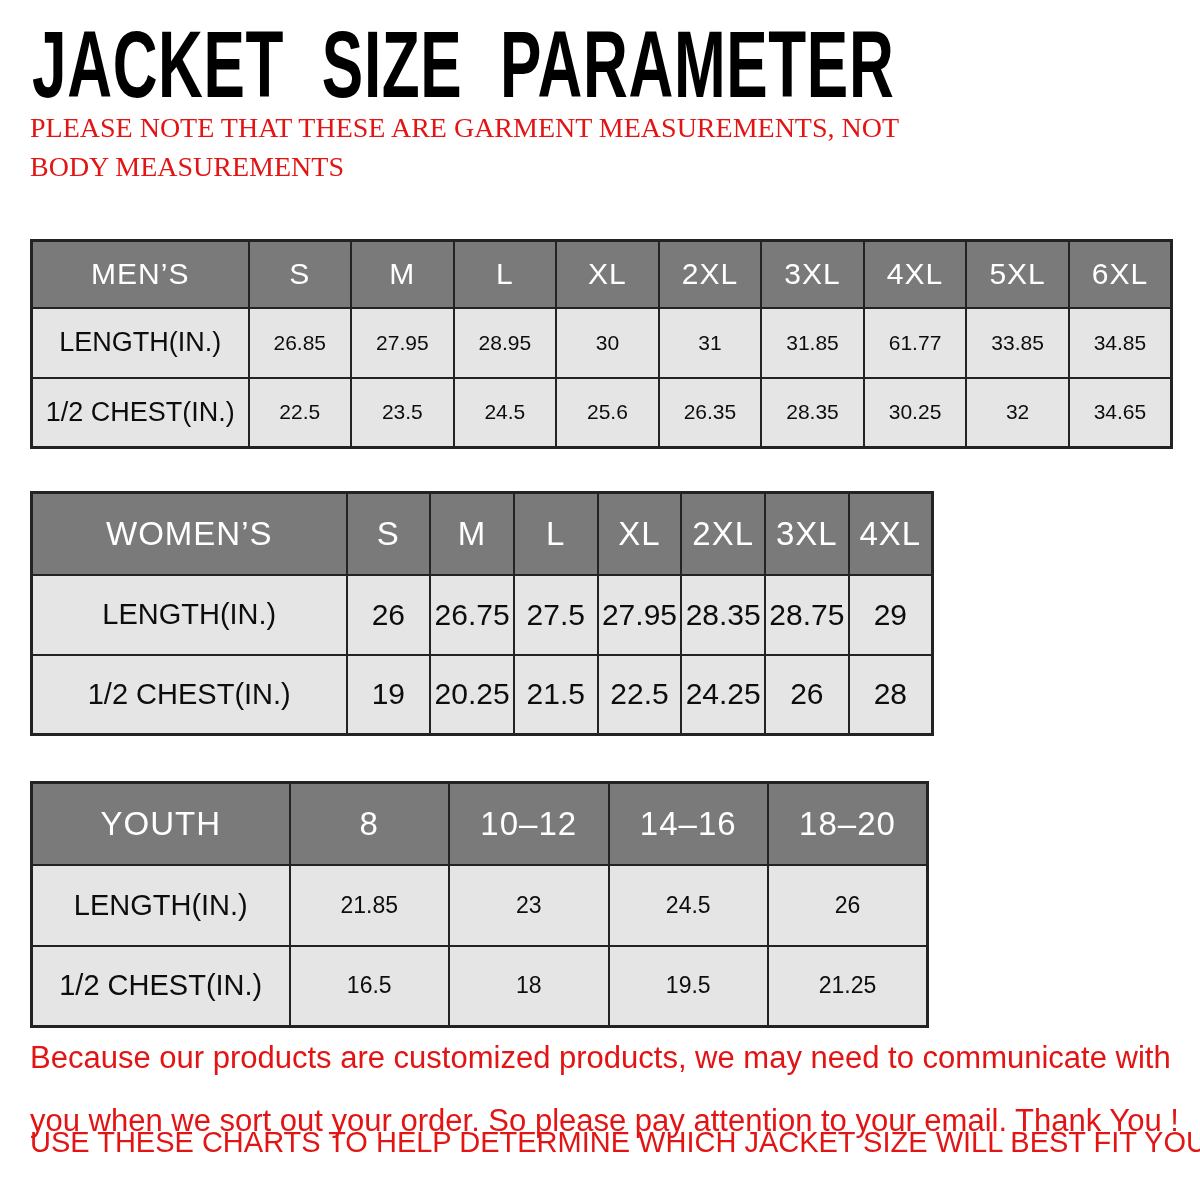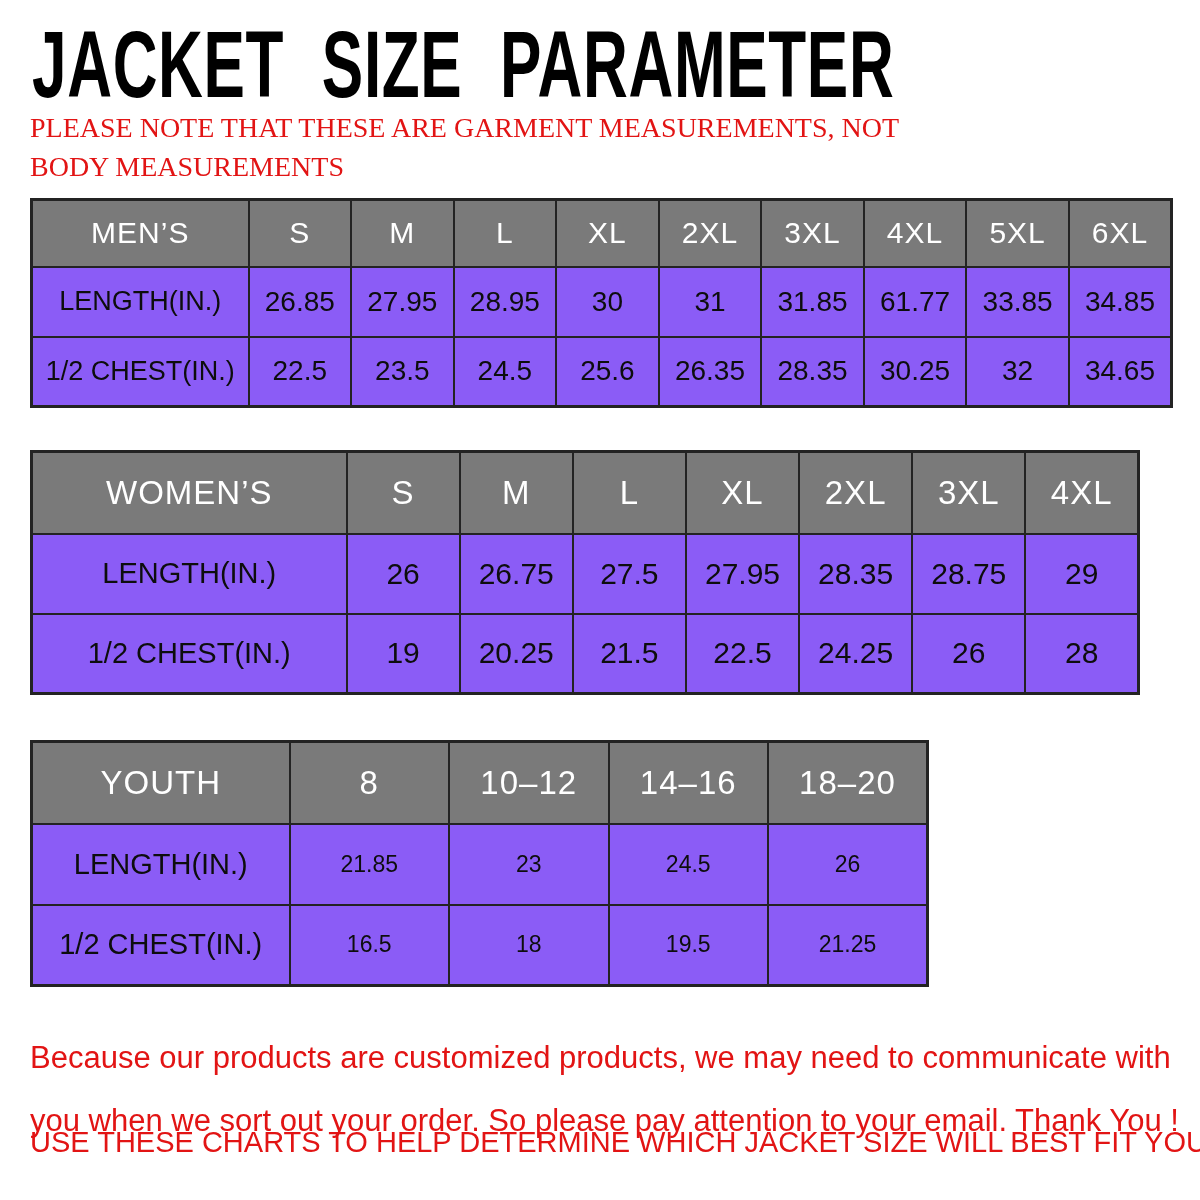--- a/index.html
+++ b/index.html
@@ -32,40 +32,41 @@
     color:var(--red);font-size:28px;line-height:39px;font-weight:400;
     letter-spacing:0px;
     font-family:Liberation Serif, serif;
   }
 
   
   table{
     position:absolute;left:30px;
     border-collapse:collapse;table-layout:fixed;
     border:3px solid var(--border);
-    background:#8b5cf6;
+    background:#e5e5e5;
+    margin-top:41px;
   }
   th,td{
     border:2px solid var(--border);
     text-align:center;vertical-align:middle;
     overflow:hidden;white-space:nowrap;
   }
   th{
     background:var(--gray);color:#ffffff;
     font-weight:400;letter-spacing:1px;
   }
   td{color:var(--ink);}
   td.rowlabel{font-weight:400;}
 
   .t-mens{top:198px;width:1143px;}
   .t-mens th{height:67px;font-size:30px;}
-  .t-mens td{height:70px;font-size:28px;}
+  .t-mens td{height:70px;font-size:21px;}
   .t-mens td.rowlabel{font-size:27px;}
 
-  .t-womens{top:450px;width:1110px;}
+  .t-womens{top:450px;width:904px;}
   .t-womens th{height:82px;font-size:33px;}
   .t-womens td{height:80px;font-size:30px;}
   .t-womens td.rowlabel{font-size:29px;}
 
   .t-youth{top:740px;width:899px;}
   .t-youth th{height:82px;font-size:33px;}
   .t-youth td{height:81px;font-size:23px;}
   .t-youth td.rowlabel{font-size:29px;}
 
   

